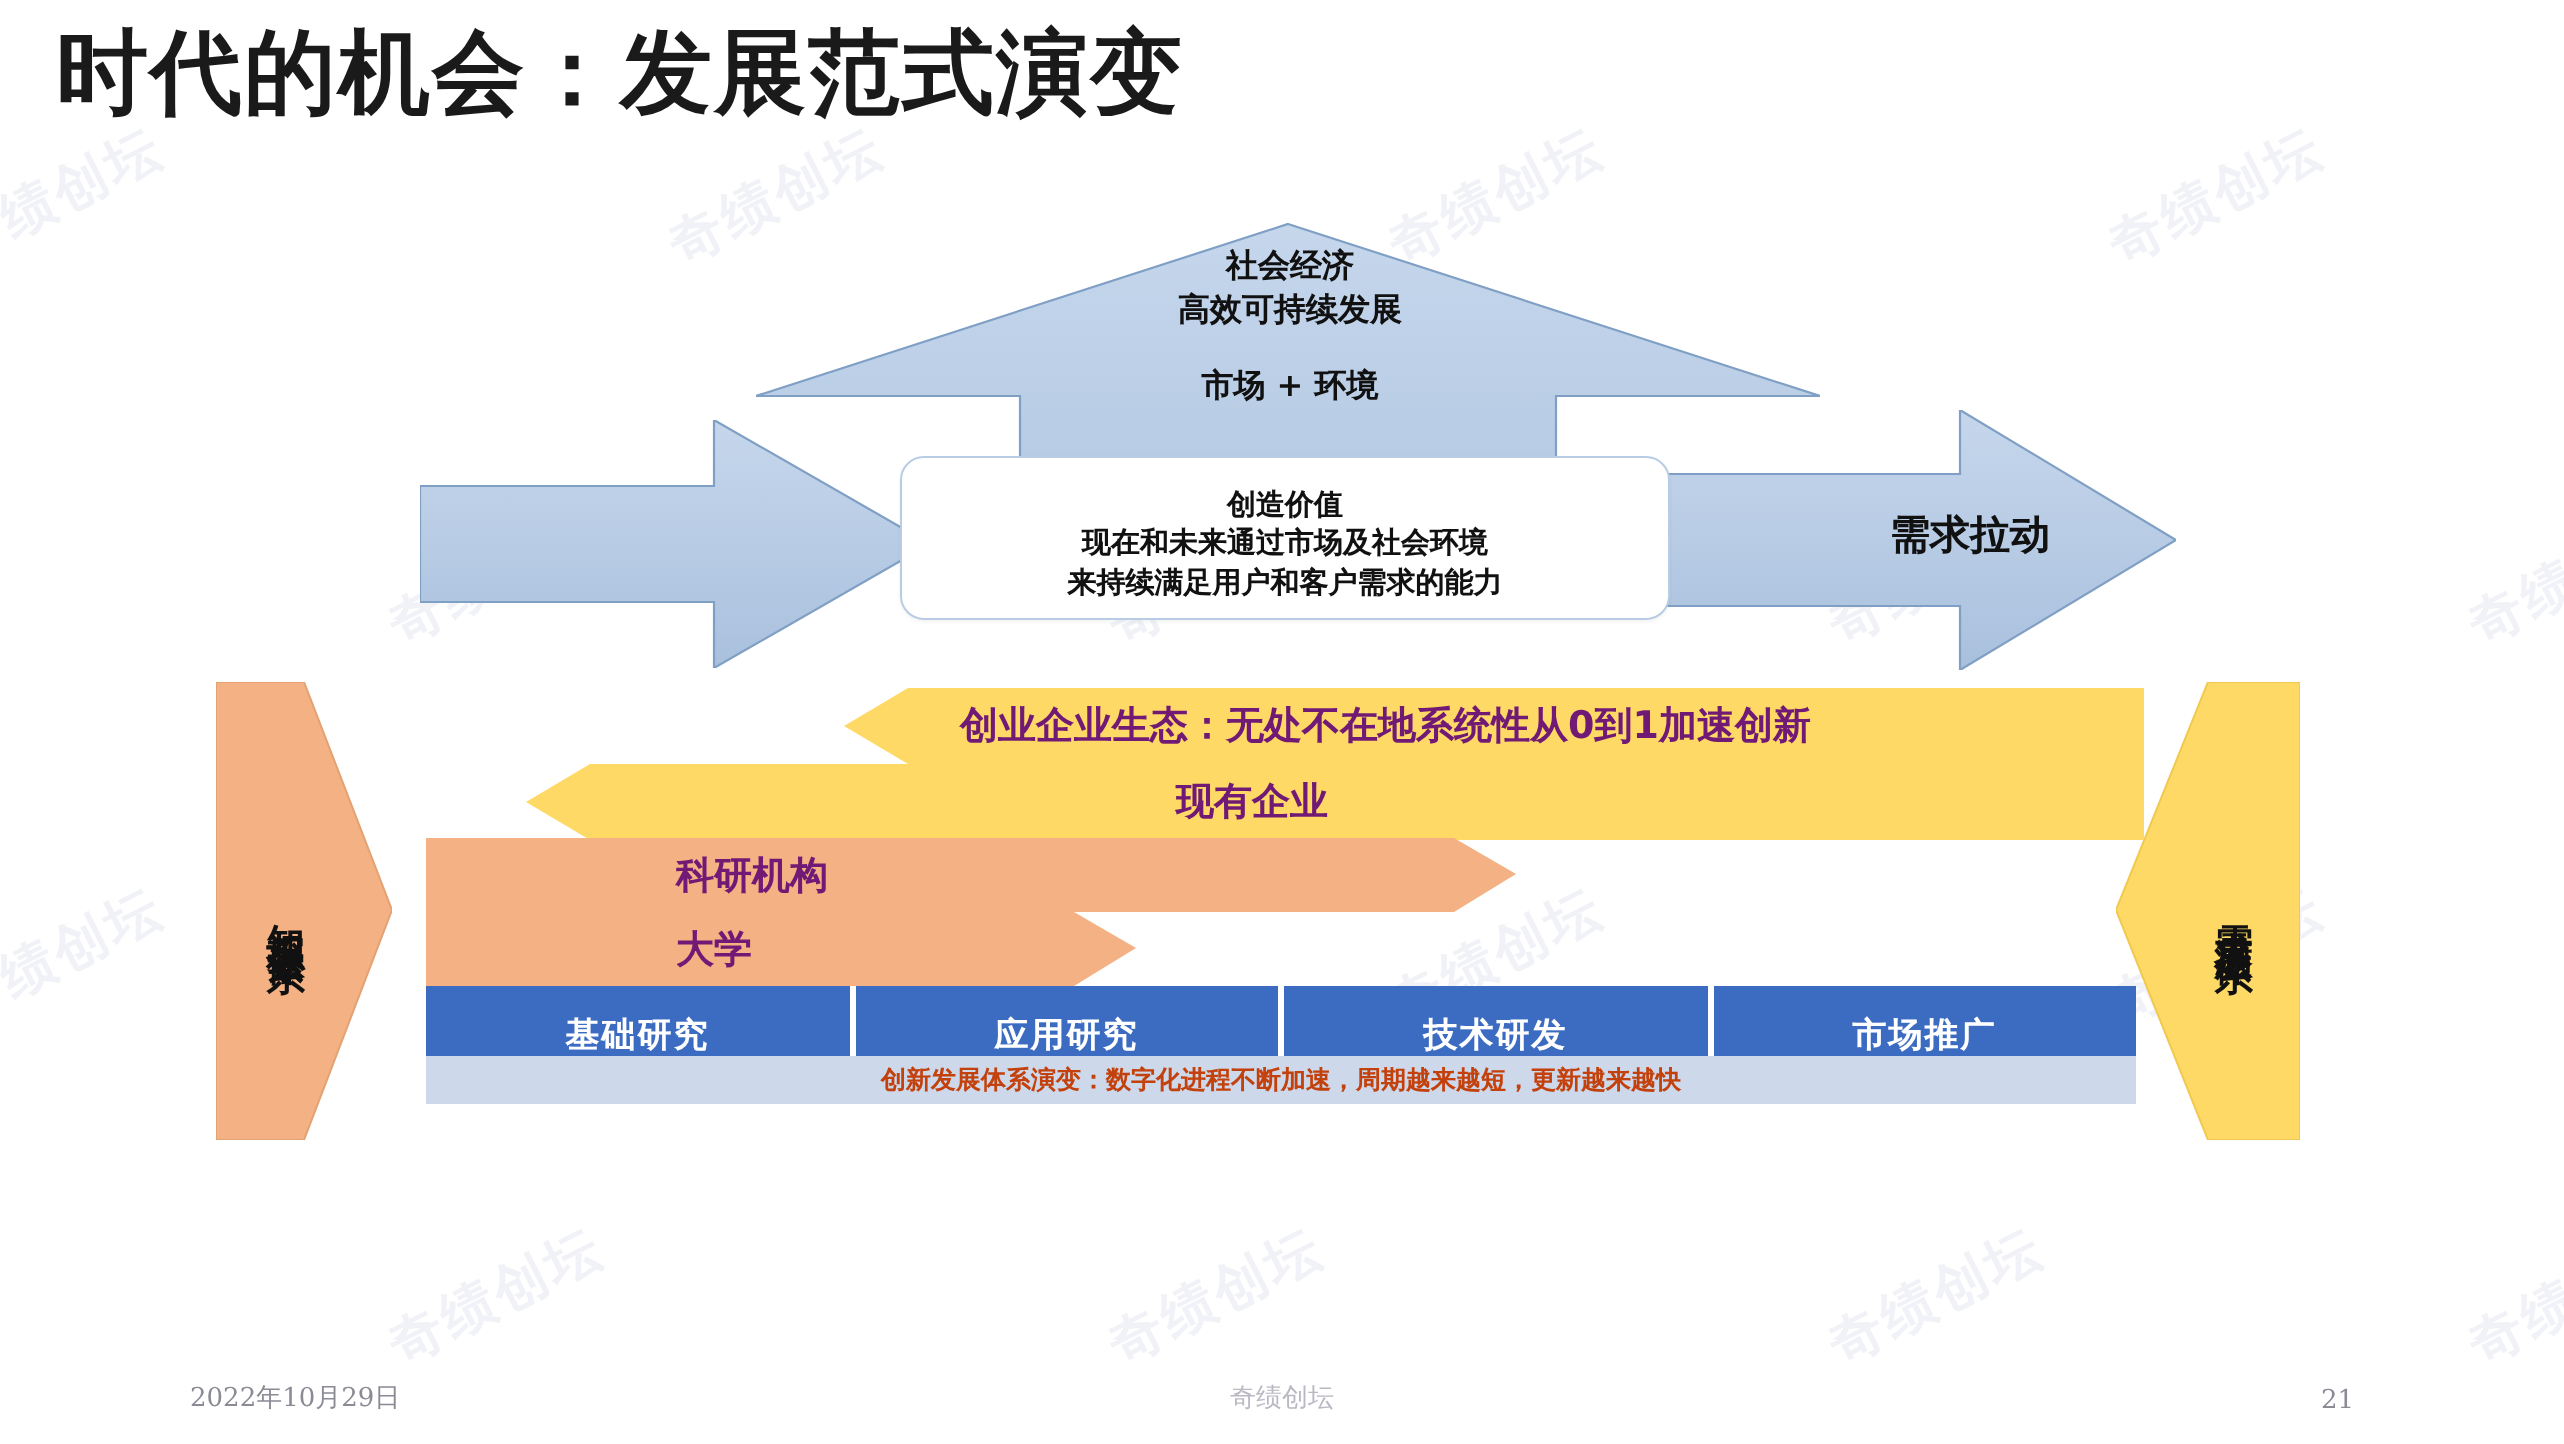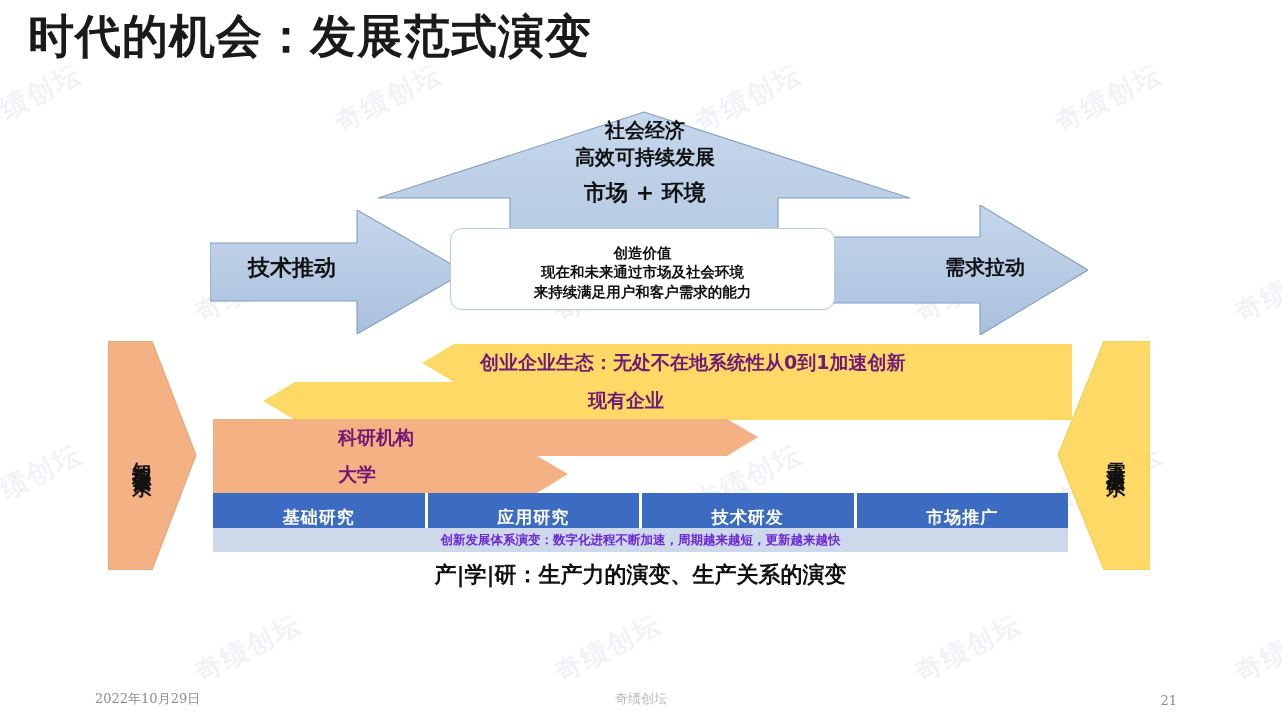--- a/index.html
+++ b/index.html
@@ -42,22 +42,22 @@
     display:flex;flex-direction:column;
     align-items:center;justify-content:center;
     color:#111;font-weight:700;
     text-align:center;line-height:1.35;
     pointer-events:none;
   }
 
   
   #up-arrow{left:378px;top:106px;width:532px;height:198px;}
   #up-arrow svg{display:block;}
-  #up-arrow-top-text{left:470px;top:118px;width:350px;height:52px;font-size:20px;}
-  #up-arrow-main-text{left:470px;top:176px;width:350px;height:34px;font-size:22px;}
+  #up-arrow-top-text{left:470px;top:118px;width:350px;height:52px;font-size:16px;}
+  #up-arrow-main-text{left:470px;top:176px;width:350px;height:34px;font-size:16px;}
 
   
   #left-arrow{left:210px;top:210px;width:255px;height:124px;}
   #left-arrow-text{left:212px;top:253px;width:160px;height:30px;font-size:22px;}
 
   
   #right-arrow{left:830px;top:205px;width:258px;height:130px;}
   #right-arrow-text{left:905px;top:252px;width:160px;height:30px;font-size:20px;}
 
   
@@ -118,21 +118,21 @@
     flex:1;background:#3b6cc1;color:#ffffff;
     display:flex;align-items:center;justify-content:center;
     font-size:17px;font-weight:700;letter-spacing:1px;
   }
 
   
   #note-bar{
     left:213px;top:528px;width:855px;height:24px;
     background:#cdd8ea;
     display:flex;align-items:center;justify-content:center;
-    font-size:12.5px;font-weight:700;color:#6d28d9;
+    font-size:12.5px;font-weight:700;color:#c2410c;
     z-index:10;
   }
 
   
   #caption{
     left:213px;top:558px;width:855px;height:34px;
     display:flex;align-items:center;justify-content:center;
     font-size:22px;font-weight:700;color:#111;
     z-index:11;
   }
@@ -198,21 +198,20 @@
     <svg width="255" height="124" viewBox="0 0 255 124">
       <defs>
         <linearGradient id="gL" x1="0" y1="0" x2="0" y2="1">
           <stop offset="0%" stop-color="#c6d7ec"></stop>
           <stop offset="100%" stop-color="#a9c0dd"></stop>
         </linearGradient>
       </defs>
       <polygon points="0,33 147,33 147,0 255,62 147,124 147,91 0,91" fill="url(#gL)" stroke="#7f9fc4" stroke-width="1.1"></polygon>
     </svg>
   </div>
-  <div id="left-arrow-text" class="ctext">技术推动</div>
 
   <div id="right-arrow" class="layer">
     <svg width="258" height="130" viewBox="0 0 258 130">
       <defs>
         <linearGradient id="gR" x1="0" y1="0" x2="0" y2="1">
           <stop offset="0%" stop-color="#c6d7ec"></stop>
           <stop offset="100%" stop-color="#a9c0dd"></stop>
         </linearGradient>
       </defs>
       <polygon points="0,32 150,32 150,0 258,65 150,130 150,98 0,98" fill="url(#gR)" stroke="#7f9fc4" stroke-width="1.1"></polygon>
@@ -271,19 +270,18 @@
 
   <div id="stage-row" class="layer">
     <div class="stage">基础研究</div>
     <div class="stage">应用研究</div>
     <div class="stage">技术研发</div>
     <div class="stage">市场推广</div>
   </div>
 
   <div id="note-bar" class="layer">创新发展体系演变：数字化进程不断加速，周期越来越短，更新越来越快</div>
 
-  <div id="caption" class="layer">产|学|研：生产力的演变、生产关系的演变</div>
 
   <div class="footer" id="footer-date">2022年10月29日</div>
   <div class="footer" id="footer-brand">奇绩创坛</div>
   <div class="footer" id="footer-page">21</div>
 
 </div>
 
 </body></html>

